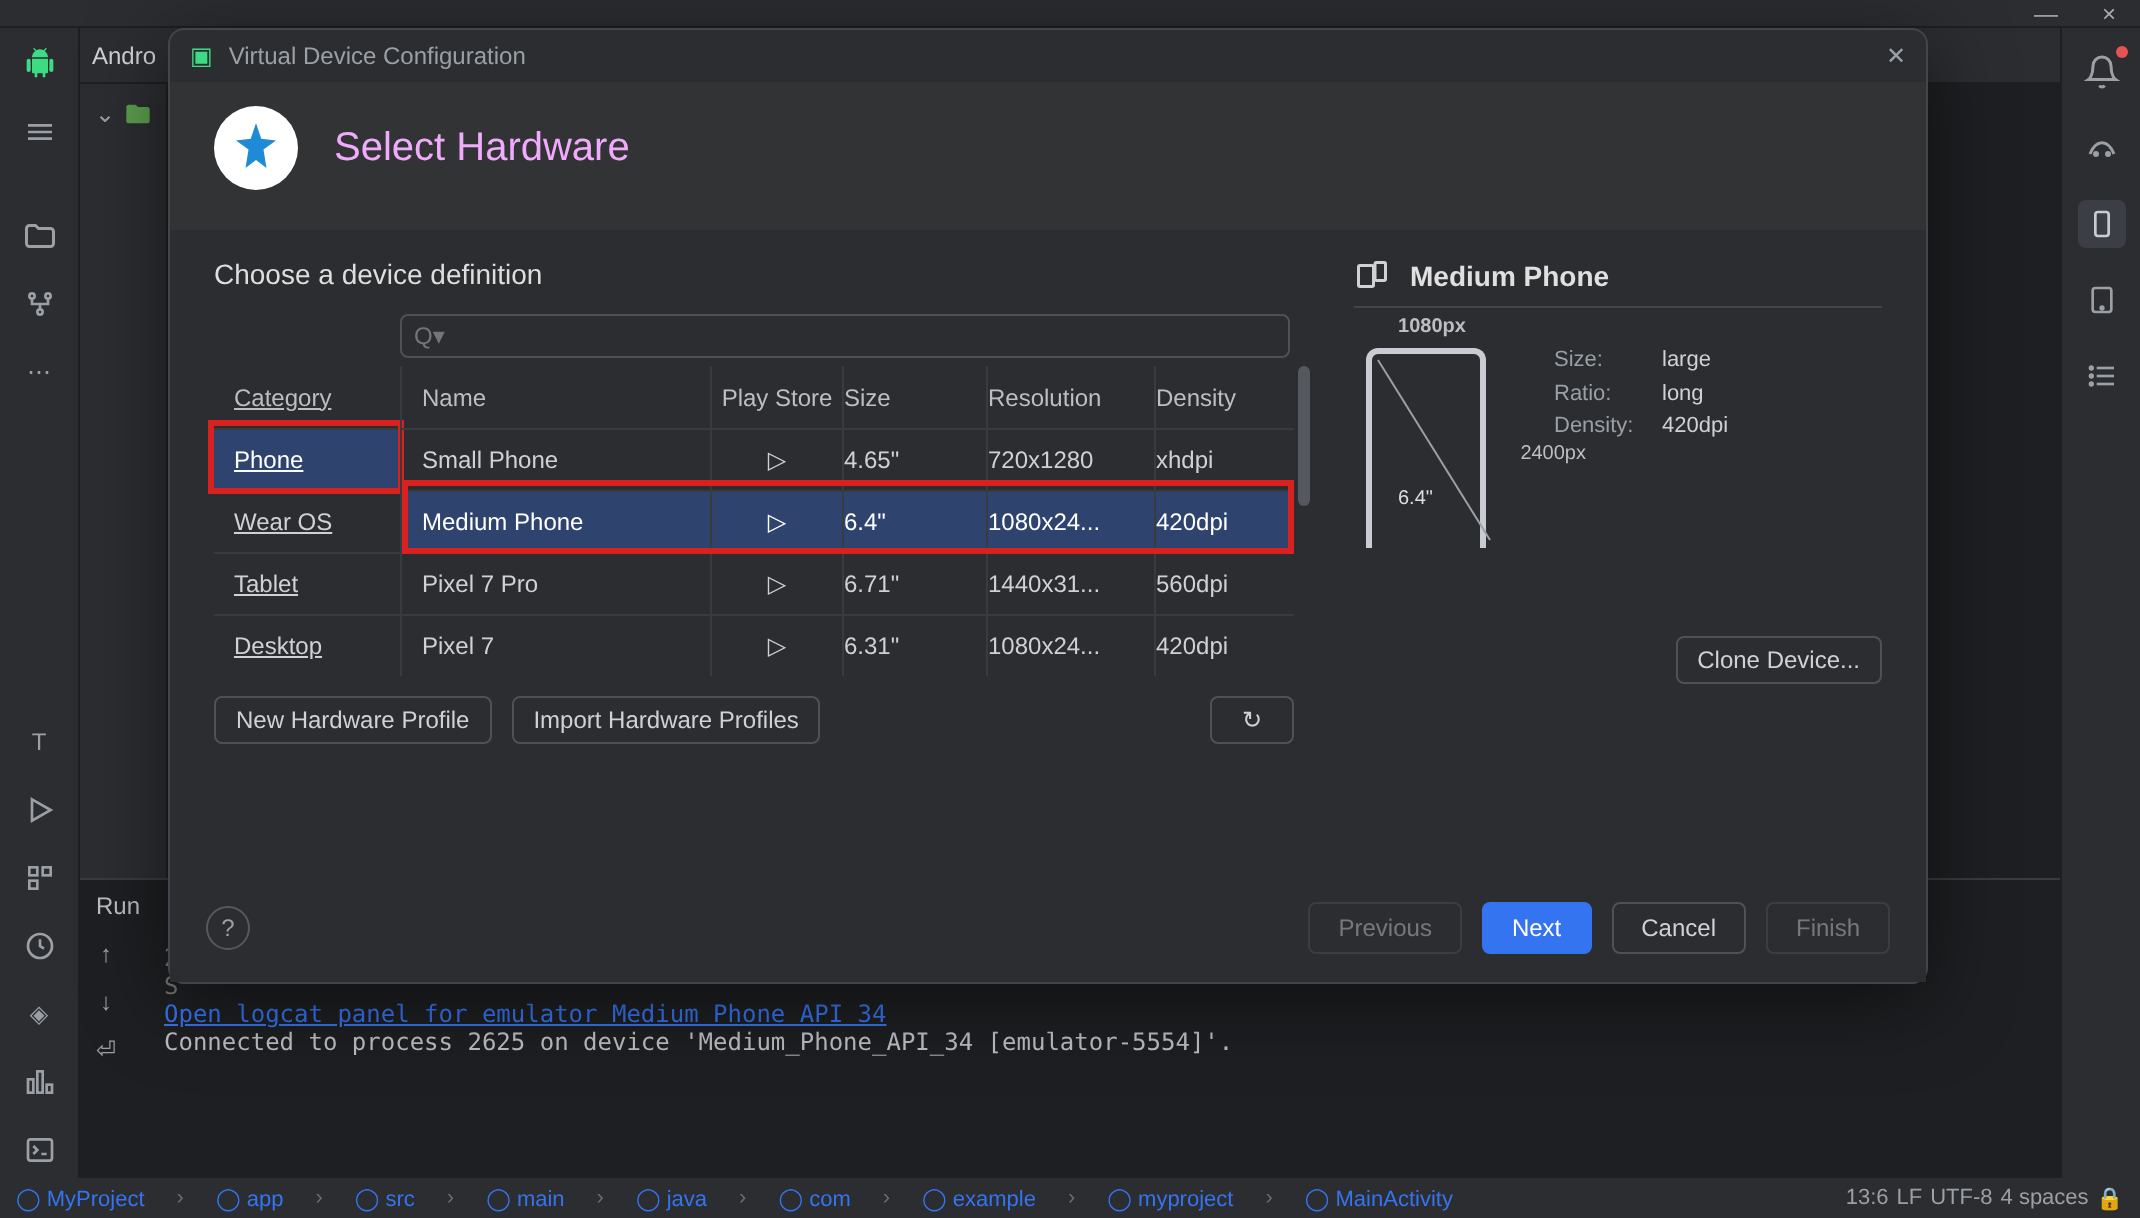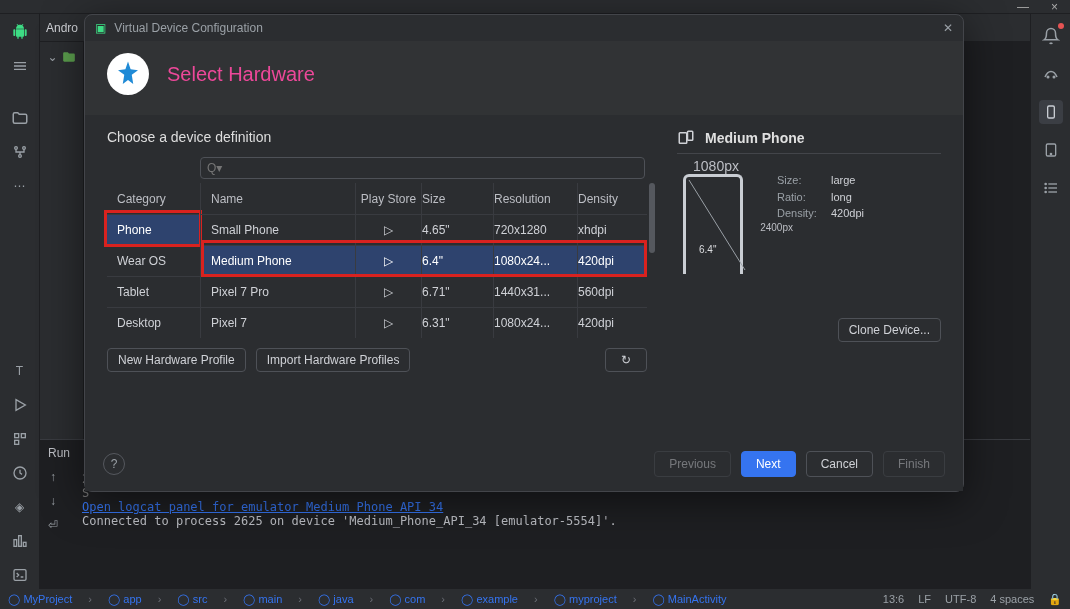--- a/index.html
+++ b/index.html
@@ -74,37 +74,37 @@
 }
 .badge{
   width:42px;height:42px; background:#fff; border-radius:50%;
   display:flex;align-items:center;justify-content:center; position:relative;
 }
 .badge::before{
   content:""; position:absolute; inset:-3px; border-radius:50%;
   background: radial-gradient(circle,#fff 60%,transparent 61%);
   z-index:-1;
 }
-.modal-header h1{ color:#ec4899; font-size:20px; font-weight:500;}
+.modal-header h1{ color:#f0abfc; font-size:20px; font-weight:500;}
 .modal-body{ flex:1; padding:14px 22px 8px 22px; display:flex; gap:30px; background:#2b2d30;}
 .section-title{ color:#dedede; font-size:14px; font-weight:500; margin-bottom:12px;}
 .left-panel{ width:540px; display:flex; flex-direction:column;}
 .search-row{ margin-left:93px; margin-bottom:4px;}
 .search-input{
   width:445px; height:22px; background:#2b2d30; border:1px solid #4e5157;
   border-radius:4px; color:#bcbec4; padding:0 6px; font-size:12px;
 }
 .grid{
   display:flex; border:0; position:relative;
 }
 .categories{
   width:93px; display:flex; flex-direction:column;
 }
 .cat-head, .cat-item{
-  height:31px; display:flex; align-items:center; padding:0 10px; font-size:12px;
+  height:31px; display:flex; align-items:center; padding:0 10px; font-size:12px;text-decoration:underline;
 }
 .cat-head{ color:#bcbec4; }
 .cat-item{ color:#cfd1d6; cursor:pointer; border-top:1px solid #393b40;}
 .cat-item.selected{ background:#2e436e; color:#fff;}
 .cat-hl{ position:absolute; left:-3px; top:27px; width:98px; height:37px; border:3px solid #d9221f; pointer-events:none;}
 .device-table{ flex:1; border-left:1px solid #393b40; position:relative;}
 .thead, .trow{ display:flex; height:31px; align-items:center; font-size:12px;}
 .thead{ color:#bcbec4;}
 .trow{ border-top:1px solid #393b40; color:#cfd1d6; cursor:pointer;}
 .trow.selected{ background:#2e436e; color:#fff;}
@@ -121,21 +121,21 @@
 .small-btn{
   background:#2b2d30; border:1px solid #4e5157; border-radius:4px; color:#cfd1d6;
   padding:4px 10px; font-size:12px; cursor:pointer;
 }
 .refresh-btn{ margin-left:auto; width:42px; display:flex; justify-content:center;}
 .right-panel{ flex:1; }
 .device-title{ display:flex; align-items:center; gap:10px; font-size:14px; font-weight:600; color:#e0e0e0; margin-bottom:6px;}
 .hr{ height:1px; background:#43454a; margin-bottom:18px;}
 .preview{ display:flex; gap:22px; align-items:flex-start;}
 .phone-outline{ position:relative; width:78px; height:110px; }
-.phone-top-label{ position:absolute; top:-14px; left:50%; transform:translateX(-50%); font-size:14px; color:#bcbec4;}
+.phone-top-label{ position:absolute; top:-14px; left:50%; transform:translateX(-50%); font-size:10px; color:#bcbec4;font-weight:bold;}
 .phone-side-label{ position:absolute; right:-38px; top:50%; transform:translateY(-50%); font-size:10px; color:#bcbec4;}
 .phone-rect{ position:absolute; left:6px; top:2px; width:60px; height:100px; border:3px solid #c9cdd3; border-radius:6px 6px 0 0; border-bottom:none;}
 .phone-diag{ position:absolute; left:10px; top:6px; width:70px; height:94px;}
 .phone-diag line{ stroke:#9aa0a6; stroke-width:1;}
 .diag-label{ position:absolute; left:22px; top:72px; font-size:10px; color:#dcdde0;}
 .specs{ font-size:11px; color:#cfd1d6; line-height:1.5;}
 .spec-row{ display:flex; gap:8px;}
 .spec-key{ color:#9aa0a6; width:46px;}
 .clone-row{ display:flex; justify-content:flex-end; margin-top:36px;}
 .modal-footer{
@@ -154,21 +154,21 @@
 }
 .bp-tabs{ height:26px; display:flex; align-items:center; gap:12px; padding:0 8px;}
 .bp-body{ padding:6px 16px; font-family:Menlo, Consolas, monospace; font-size:12px; color:#bcbec4;}
 .bp-link{ color:#3574f0; text-decoration:underline; cursor:pointer;}
 
 .status-bar{
   position:absolute; left:0; right:0; bottom:0; height:20px; background:#2b2d30;
   display:flex; align-items:center; font-size:11px; color:#9aa0a6; padding:0 8px;
 }
 .status-left{ display:flex; align-items:center; gap:12px;}
-.status-right{ margin-left:auto; display:flex; gap:14px;}
+.status-right{ margin-left:auto; display:flex; gap:4px;}
 .crumb{ color:#3574f0;}
 .sep{ color:#6b6e76; margin:0 4px;}
 .lbl-andro{ color:#cfd1d6; font-size:12px;}
 svg{display:block;}
 .dot-notif{position:relative;}
 .dot-notif::after{content:"";position:absolute;top:-1px;right:-1px;width:6px;height:6px;background:#e55353;border-radius:50%;}
 </style>
 </head>
 <body>
 

